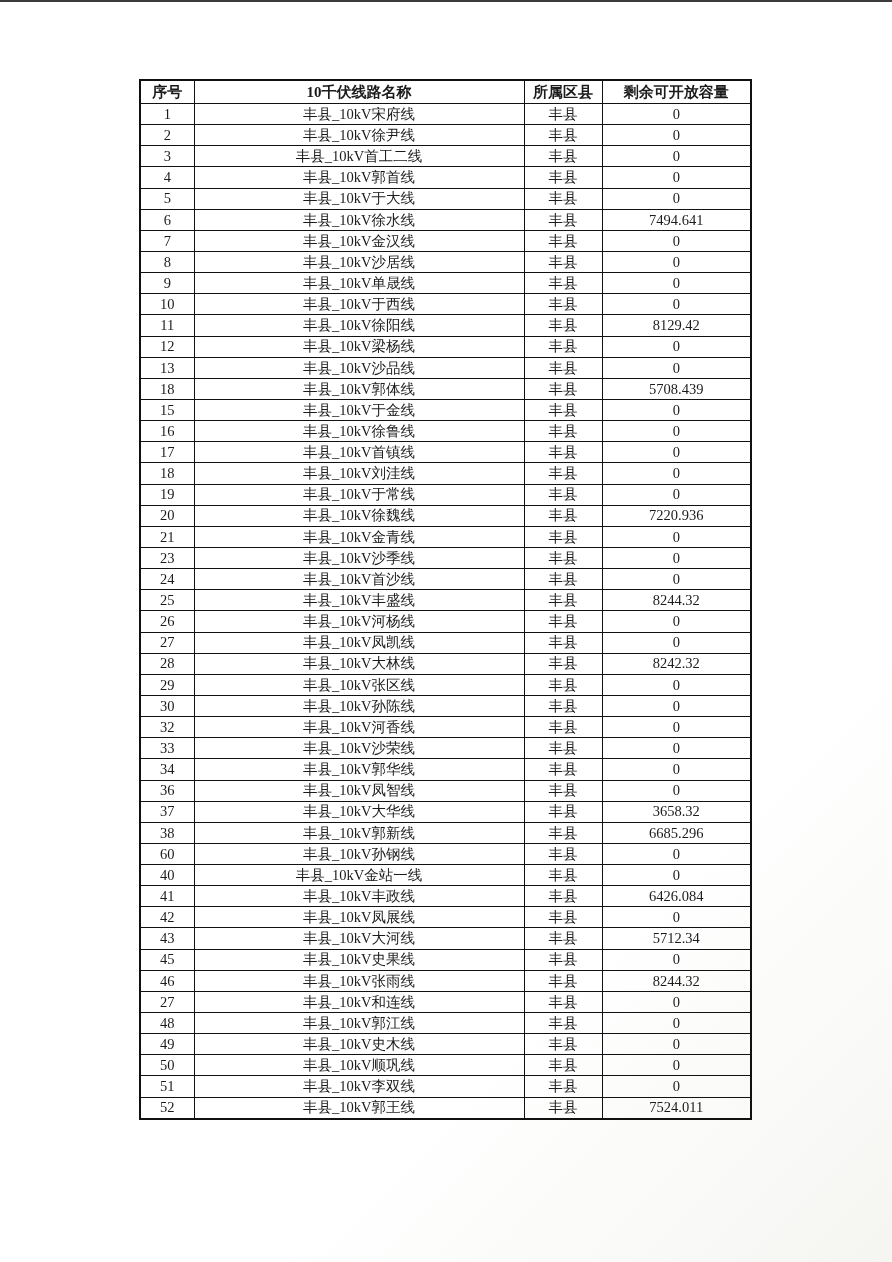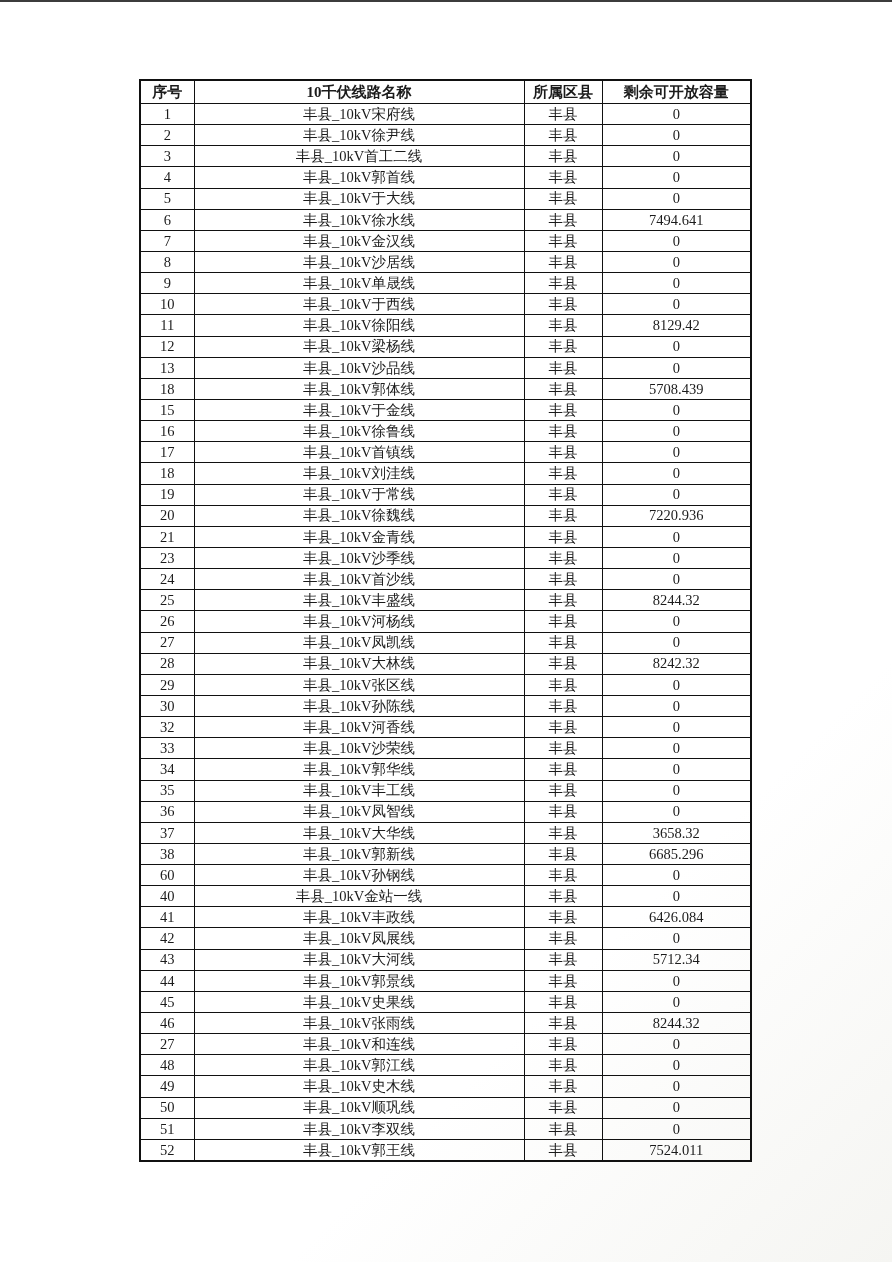--- a/index.html
+++ b/index.html
@@ -261,26 +261,20 @@
       <td>丰县</td>
       <td>0</td>
     </tr>
       <tr>
       <td>34</td>
       <td>丰县_10kV郭华线</td>
       <td>丰县</td>
       <td>0</td>
     </tr>
       <tr>
-      <td>35</td>
-      <td>丰县_10kV丰工线</td>
-      <td>丰县</td>
-      <td>0</td>
-    </tr>
-      <tr>
       <td>36</td>
       <td>丰县_10kV凤智线</td>
       <td>丰县</td>
       <td>0</td>
     </tr>
       <tr>
       <td>37</td>
       <td>丰县_10kV大华线</td>
       <td>丰县</td>
       <td>3658.32</td>
@@ -313,26 +307,20 @@
       <td>42</td>
       <td>丰县_10kV凤展线</td>
       <td>丰县</td>
       <td>0</td>
     </tr>
       <tr>
       <td>43</td>
       <td>丰县_10kV大河线</td>
       <td>丰县</td>
       <td>5712.34</td>
-    </tr>
-      <tr>
-      <td>44</td>
-      <td>丰县_10kV郭景线</td>
-      <td>丰县</td>
-      <td>0</td>
     </tr>
       <tr>
       <td>45</td>
       <td>丰县_10kV史果线</td>
       <td>丰县</td>
       <td>0</td>
     </tr>
       <tr>
       <td>46</td>
       <td>丰县_10kV张雨线</td>

